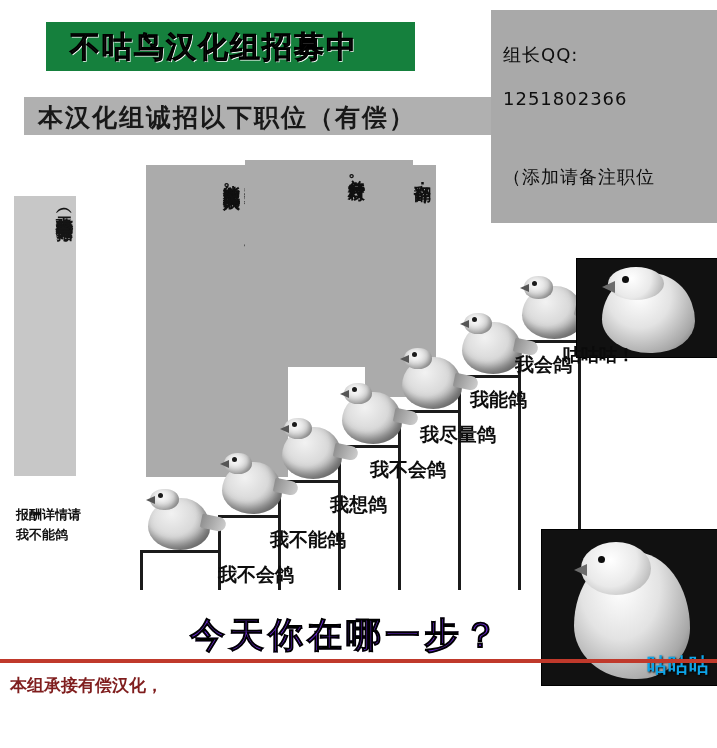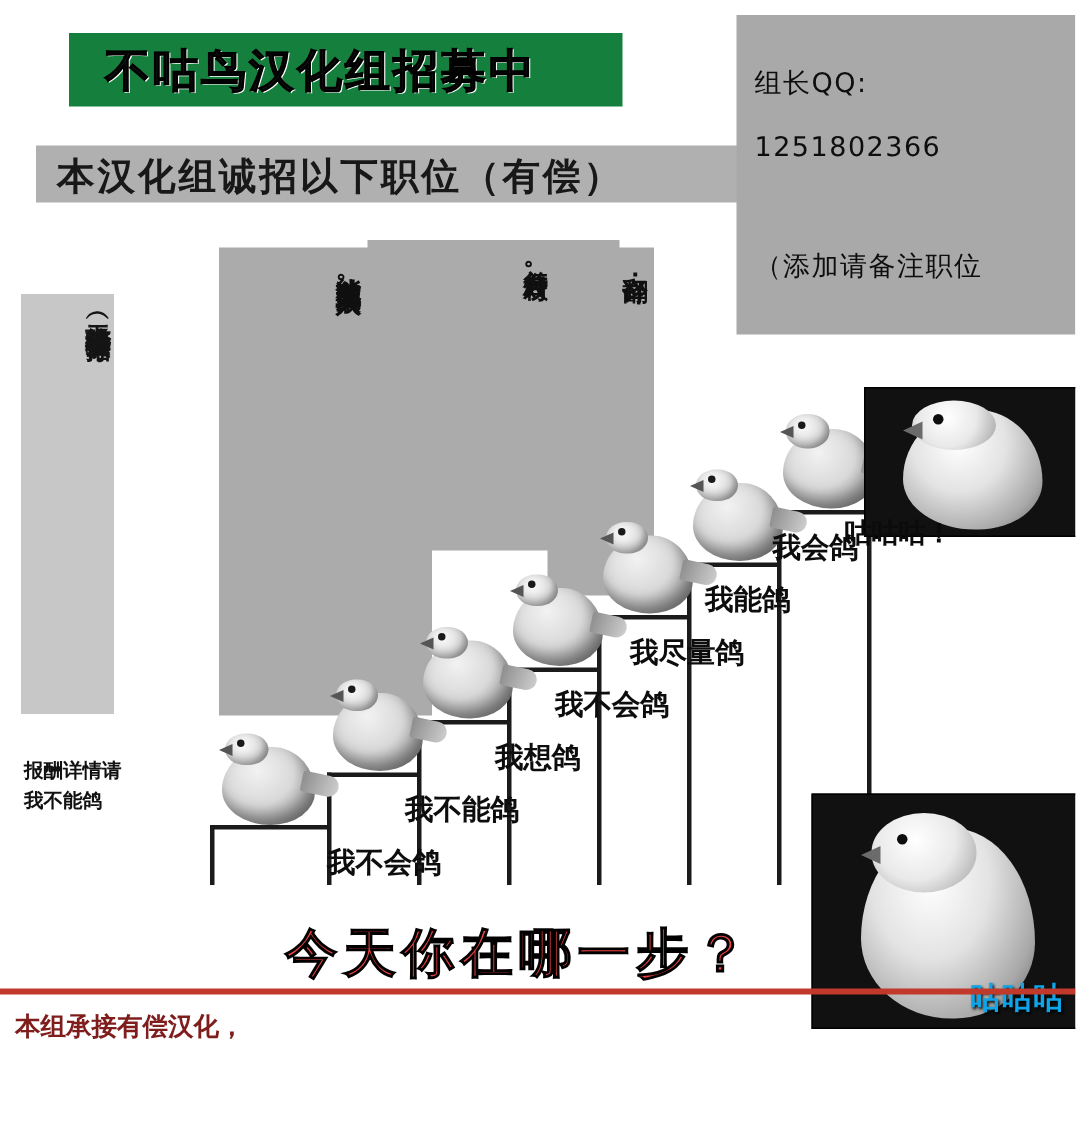--- a/index.html
+++ b/index.html
@@ -319,21 +319,21 @@
   }
 
   
   #slogan {
     position: absolute;
     left: 190px;
     top: 612px;
     font-size: 35px;
     font-weight: bold;
     letter-spacing: 4px;
-    color: #ef4444;
+    color: #6d28d9;
     white-space: nowrap;
     -webkit-text-stroke: 0.8px #000;
   }
 
   
   #bottom-bar {
     position: absolute;
     left: 0;
     top: 659px;
     width: 717px;

